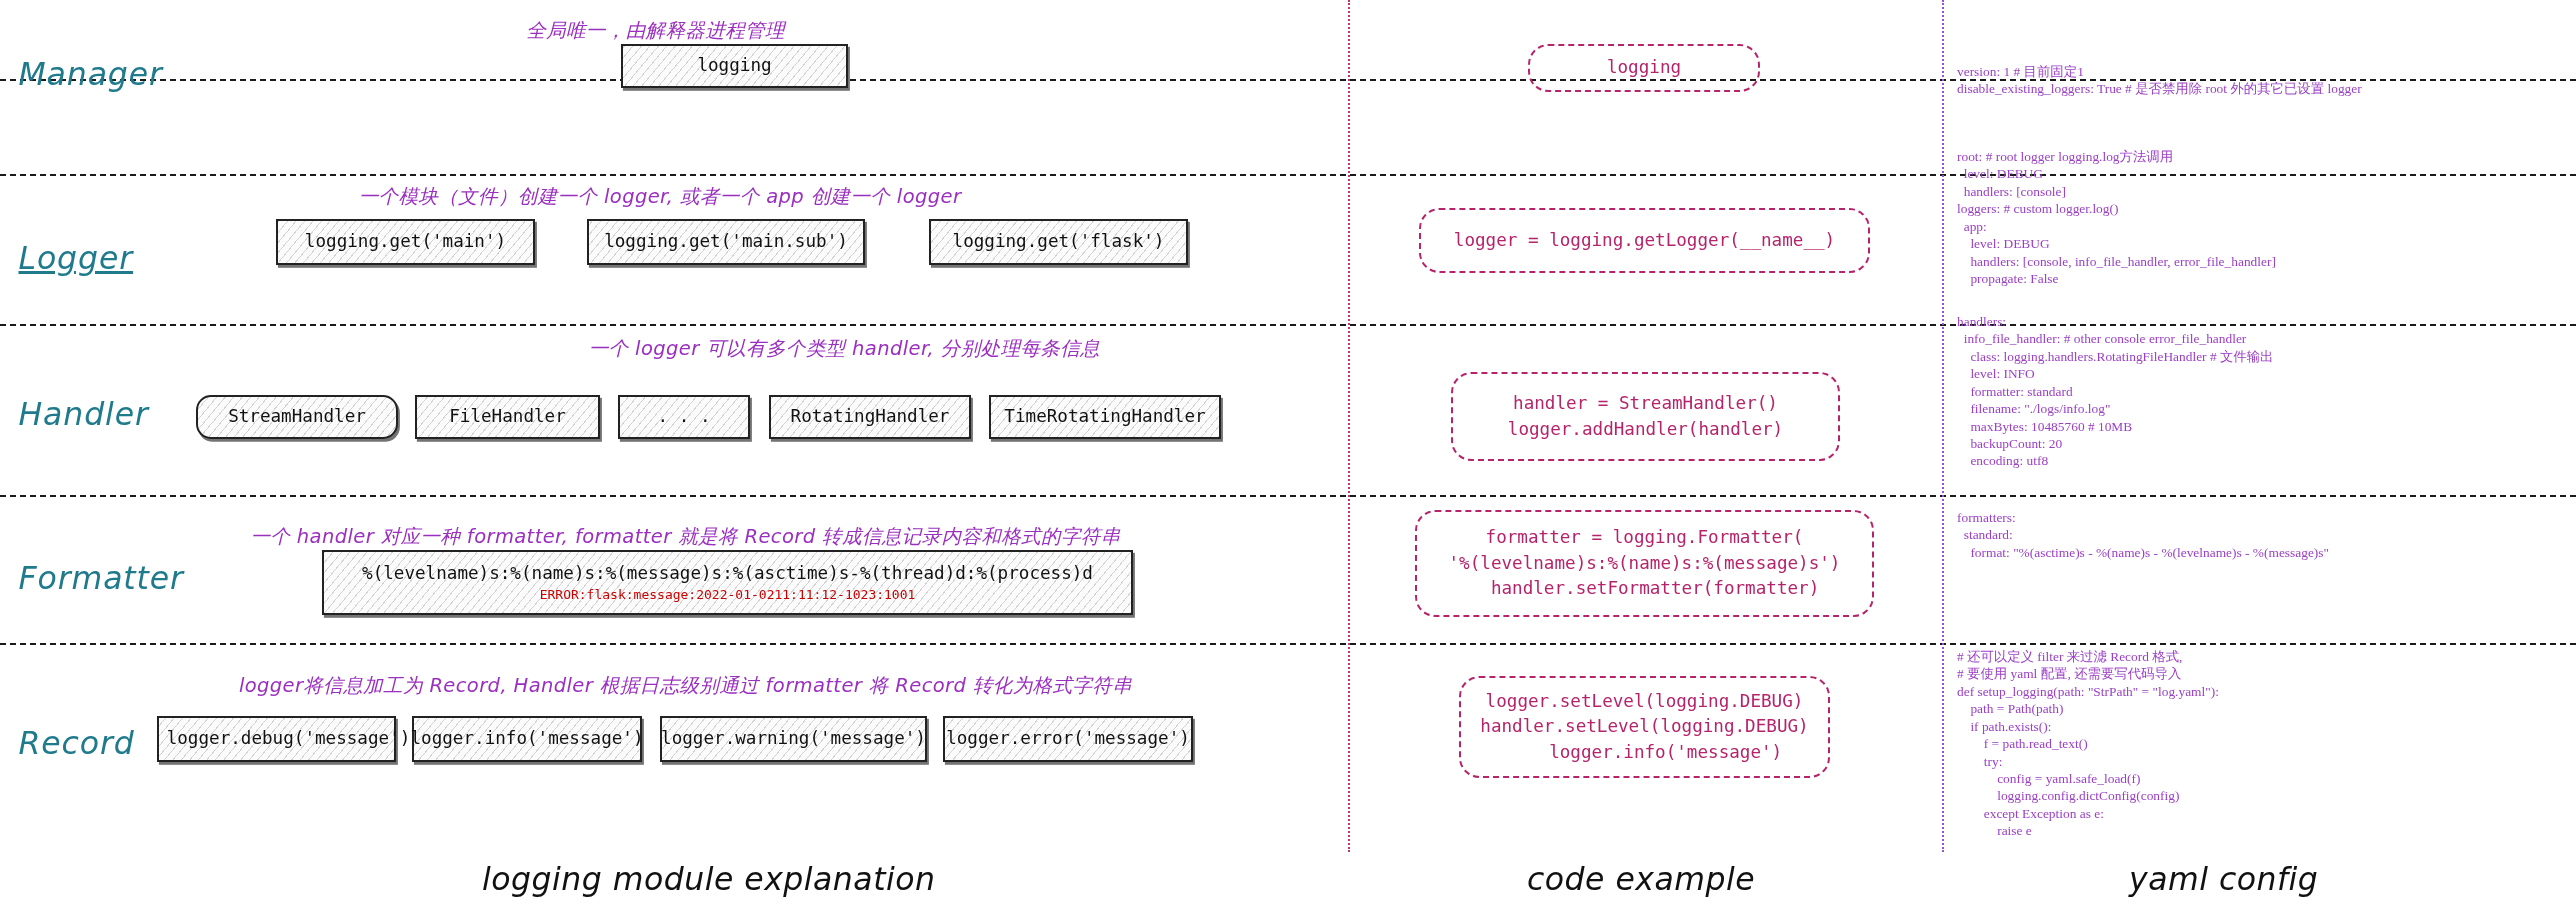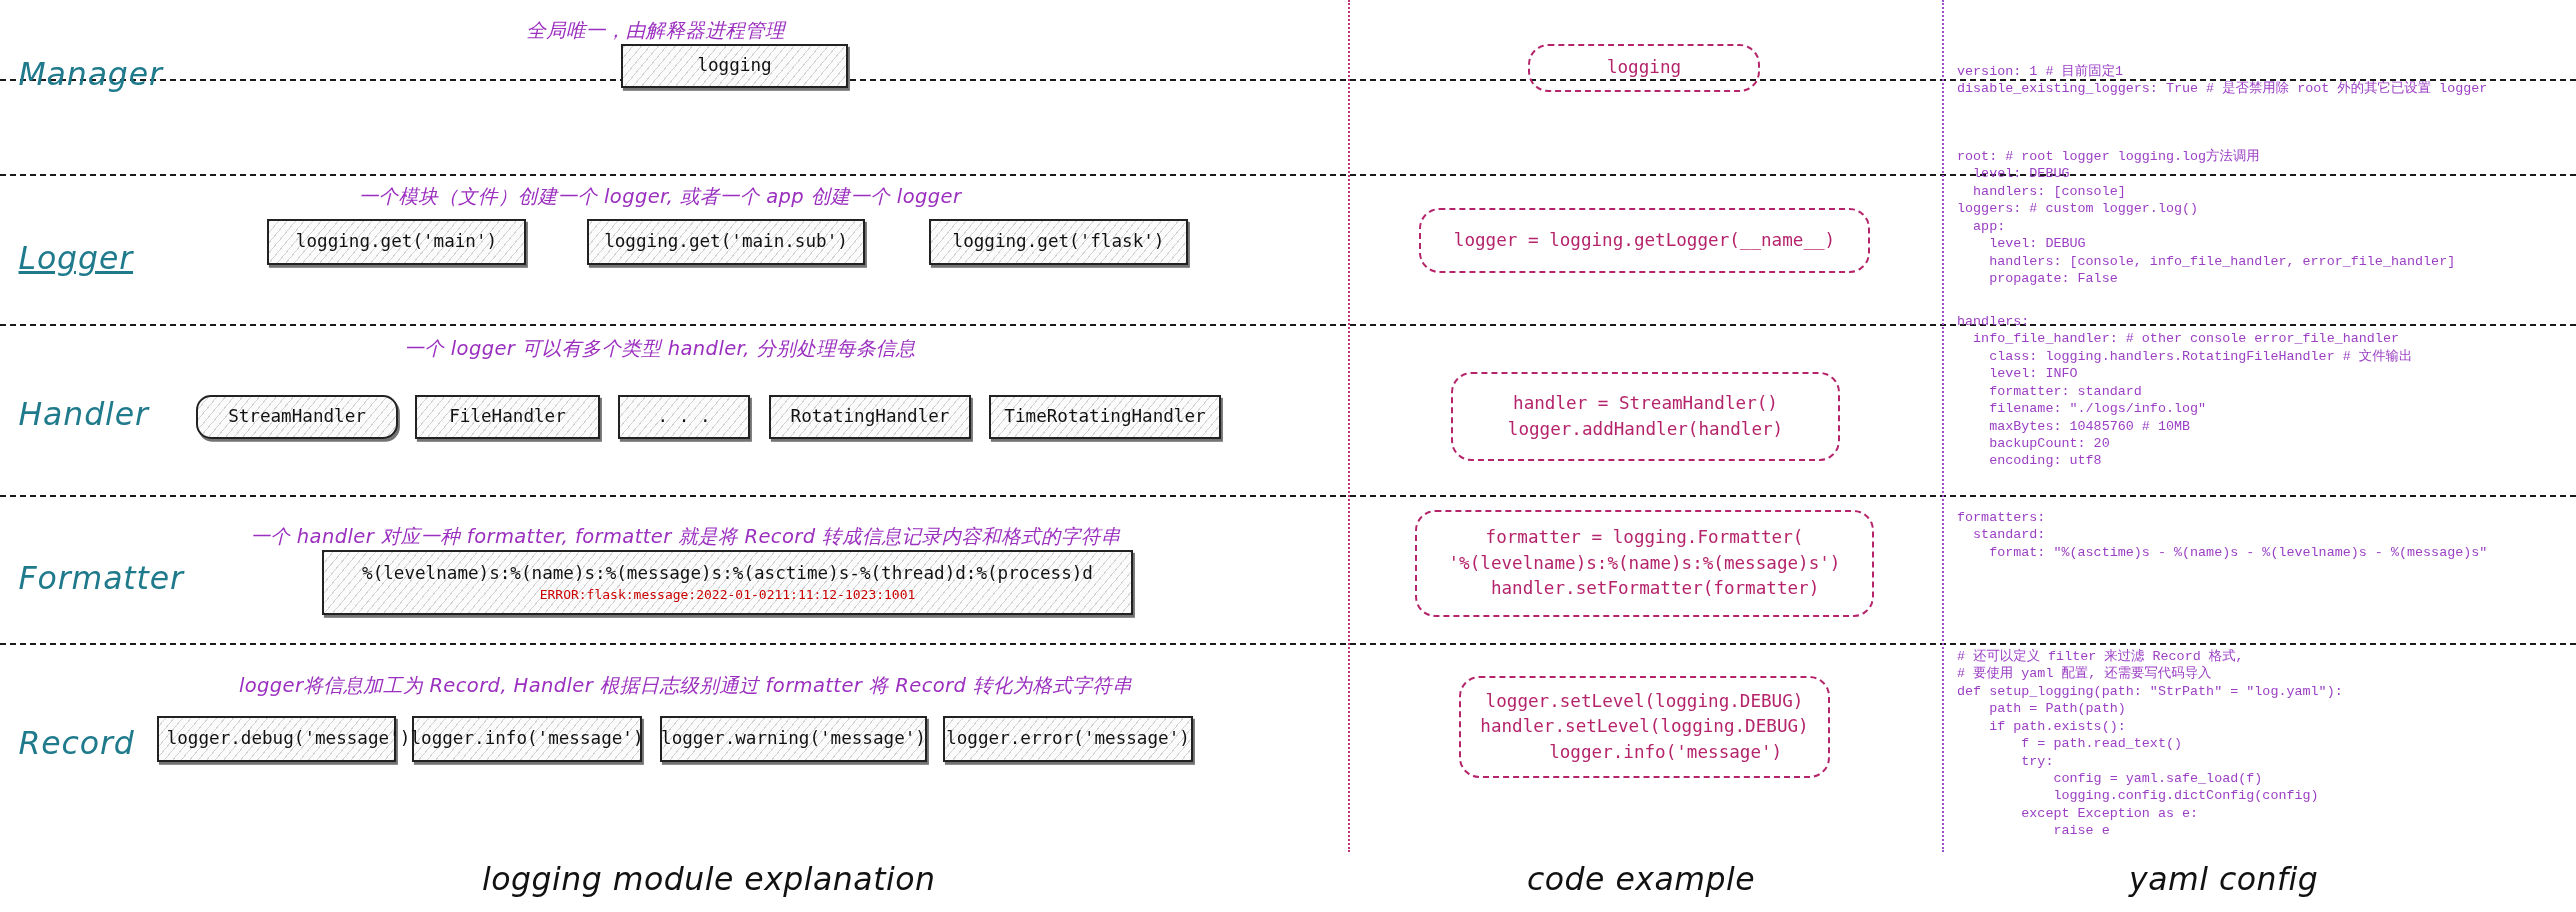--- a/index.html
+++ b/index.html
@@ -113,21 +113,21 @@
     color: #b5246b;
     line-height: 1.45;
     text-align: center;
     white-space: pre;
   }
 
   
   .yaml-block {
     position: absolute;
     color: #9b3fc4;
-    font-family: Liberation Mono, monospace;
+    font-family: Liberation Serif, serif;
     font-size: 13.4px;
     line-height: 1.30;
     white-space: pre;
     letter-spacing: 0px;
   }
 
   
   .caption {
     position: absolute;
     color: #111111;
@@ -156,41 +156,41 @@
   <div class="annotation" style="left:424px; top:16.7px; width:463px;">全局唯一，由解释器进程管理</div>
   <div class="sk-box" style="left:621px; top:44px; width:227px; height:44px;">
     <span class="line-main">logging</span>
   </div>
   <div class="code-box" style="left:1528px; top:44px; width:232px; height:48px;">logging</div>
   <div class="yaml-block" style="left:1957px; top:63px;">version: 1 # 目前固定1
 disable_existing_loggers: True # 是否禁用除 root 外的其它已设置 logger</div>
 
   <div class="row-label" style="top:240px;text-decoration:underline;">Logger</div>
   <div class="annotation" style="left:220px; top:183px; width:880px;">一个模块（文件）创建一个 logger, 或者一个 app 创建一个 logger</div>
-  <div class="sk-box" style="left:267px; top:219px; width:259px; height:46px;">
+  <div class="sk-box" style="left:276px; top:219px; width:259px; height:46px;">
     <span class="line-main">logging.get('main')</span>
   </div>
   <div class="sk-box" style="left:587px; top:219px; width:278px; height:46px;">
     <span class="line-main">logging.get('main.sub')</span>
   </div>
   <div class="sk-box" style="left:929px; top:219px; width:259px; height:46px;">
     <span class="line-main">logging.get('flask')</span>
   </div>
   <div class="code-box" style="left:1419px; top:208px; width:451px; height:65px;">logger = logging.getLogger(__name__)</div>
   <div class="yaml-block" style="left:1957px; top:148px;">root: # root logger logging.log方法调用
   level: DEBUG
   handlers: [console]
 loggers: # custom logger.log()
   app:
     level: DEBUG
     handlers: [console, info_file_handler, error_file_handler]
     propagate: False</div>
 
   <div class="row-label" style="top:396px;">Handler</div>
-  <div class="annotation" style="left:220px; top:335px; width:880px;">一个 logger 可以有多个类型 handler, 分别处理每条信息</div>
+  <div class="annotation" style="left:220px; top:335px; width:880px;text-align:right;">一个 logger 可以有多个类型 handler, 分别处理每条信息</div>
   <div class="sk-box" style="left:196px; top:395px; width:202px; height:44px;border-radius:15px;">
     <span class="line-main">StreamHandler</span>
   </div>
   <div class="sk-box" style="left:415px; top:395px; width:185px; height:44px;">
     <span class="line-main">FileHandler</span>
   </div>
   <div class="sk-box" style="left:618px; top:395px; width:132px; height:44px;">
     <span class="line-main">. . .</span>
   </div>
   <div class="sk-box" style="left:769px; top:395px; width:202px; height:44px;text-align:center;">

